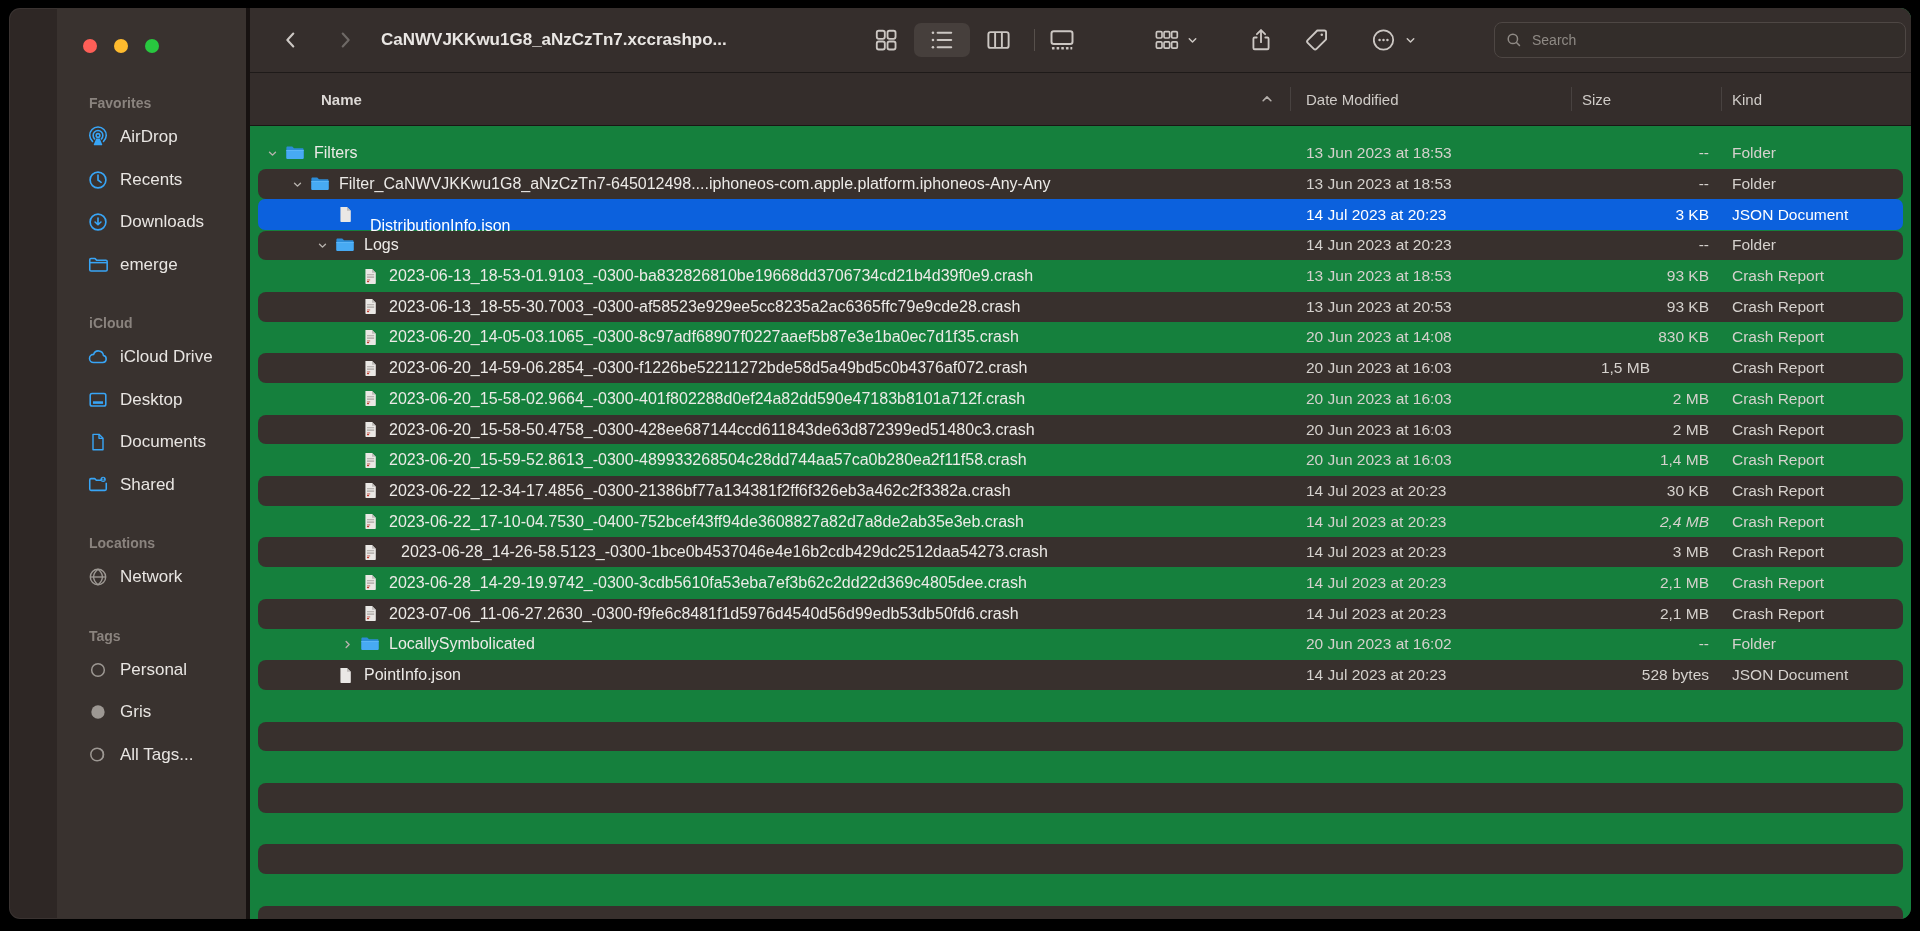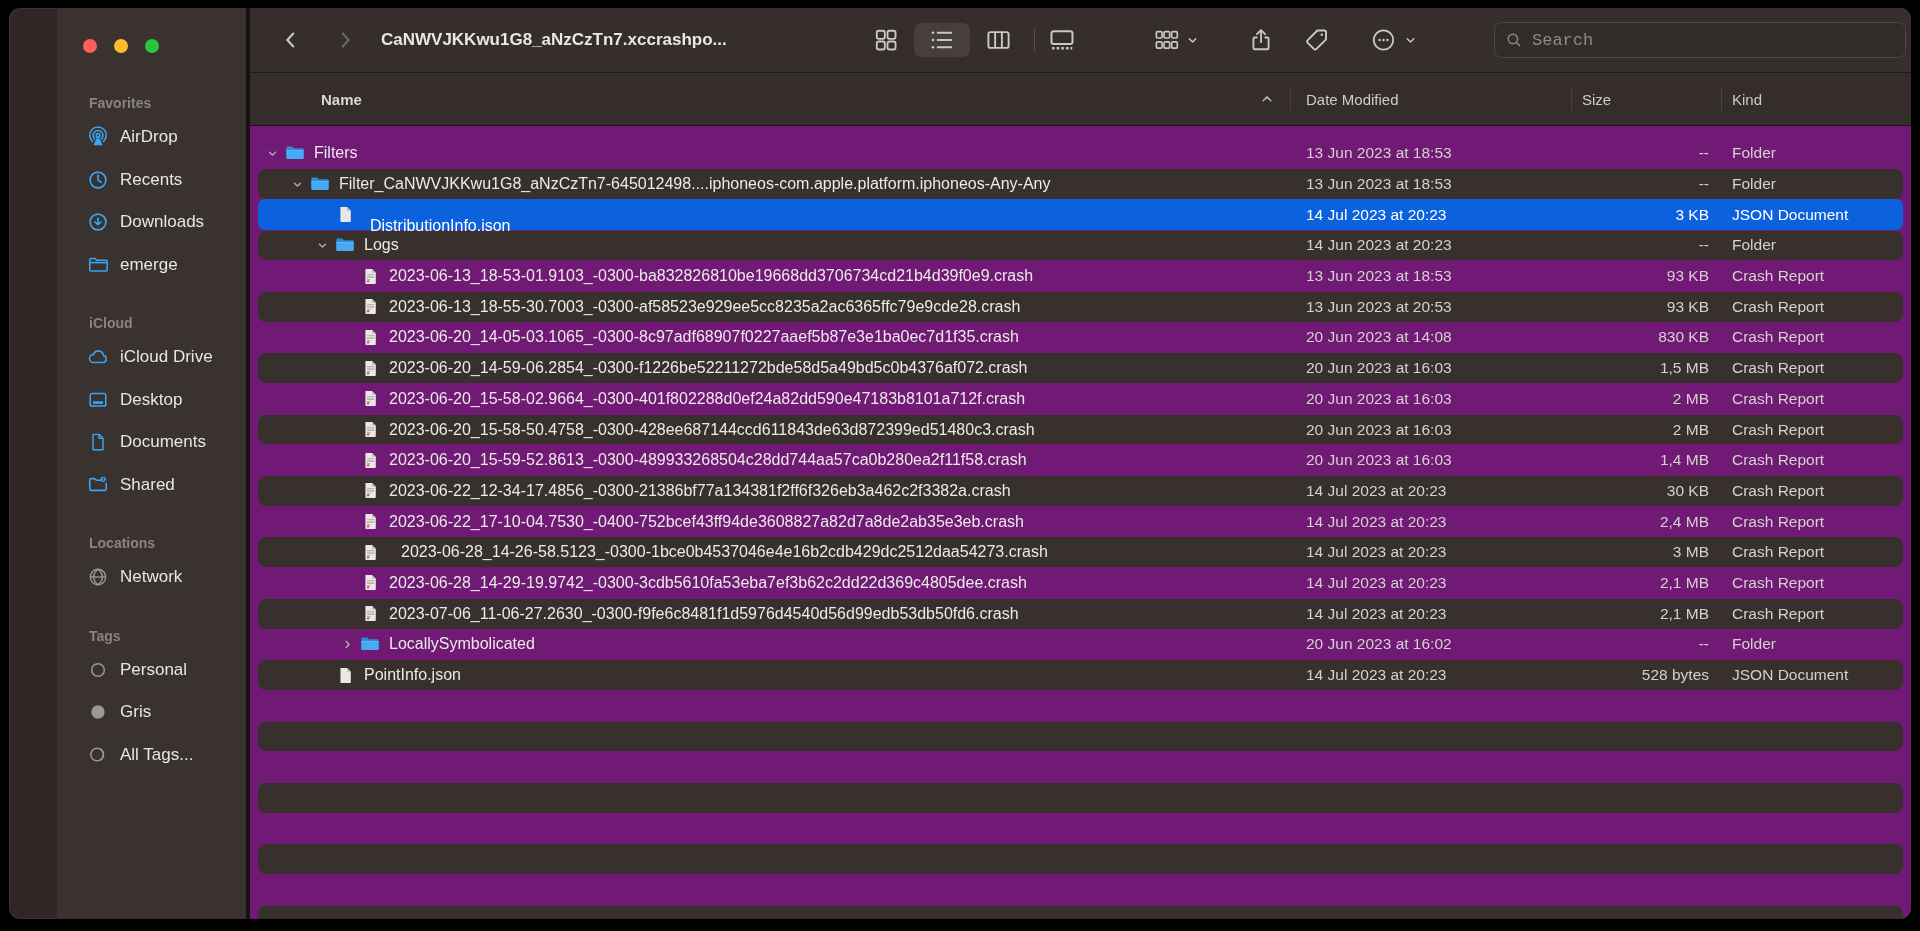--- a/index.html
+++ b/index.html
@@ -12,29 +12,29 @@
   .sidebar-divider{position:absolute;left:237px;top:0;width:4px;height:100%;background:#171211;}
   .traffic{position:absolute;top:31px;left:26px;display:flex;gap:17px;}
   .light{width:14px;height:14px;border-radius:50%;}
   .sb-sections{position:absolute;top:80px;left:0;right:0;}
   .sb-section{margin-bottom:22px;}
   .sb-header{height:28px;line-height:30px;padding-left:32px;color:#8a837e;font-size:14px;font-weight:700;}
   .sb-item{display:flex;align-items:center;height:42.5px;padding-left:30px;gap:11px;color:#e8e5e2;font-size:17px;cursor:default;}
   .sb-item .ic{width:22px;height:22px;display:flex;align-items:center;justify-content:center;color:#38a5f6;flex:0 0 22px;}
   .sb-item.gray .ic{color:#9d9893;}
   
-  .main{position:absolute;left:241px;top:0;right:0;bottom:0;background:#701a75;}
+  .main{position:absolute;left:241px;top:0;right:0;bottom:0;background:#15803d;}
   .toolbar{position:absolute;left:0;top:0;right:0;height:64px;background:#352e2c;border-bottom:1px solid rgba(0,0,0,0.42);}
   .tbtn{position:absolute;top:32px;transform:translateY(-50%);display:flex;align-items:center;justify-content:center;color:#ccc7c3;}
   .tb-title{position:absolute;left:131px;top:32px;transform:translateY(-50%);color:#e9e6e3;font-size:17px;font-weight:700;white-space:nowrap;}
   .view-pill{position:absolute;left:664px;top:15px;width:56px;height:34px;border-radius:7px;background:#463f3c;}
   .tb-sep{position:absolute;left:784px;top:21px;width:1px;height:22px;background:#57504c;}
   .searchbox{position:absolute;left:1244px;top:14px;width:412px;height:36px;border-radius:8px;
              border:1px solid #4e4744;display:flex;align-items:center;padding:0 10px;gap:7px;box-sizing:border-box;background:#332d2a;}
-  .searchbox input{flex:1;background:transparent;border:none;outline:none;color:#e9e6e3;font-size:17px;font-family:Liberation Mono, monospace;}
+  .searchbox input{flex:1;background:transparent;border:none;outline:none;color:#e9e6e3;font-size:14px;font-family:Liberation Sans, sans-serif;}
   .searchbox input::placeholder{color:#8f8a85;}
   
   .list-header{position:absolute;left:0;right:0;top:65px;height:52px;background:#342d2b;border-bottom:1px solid rgba(0,0,0,0.5);}
   .lh-label{position:absolute;top:50%;transform:translateY(-50%);color:#cfcbc7;font-size:15px;white-space:nowrap;}
   .hdiv{position:absolute;top:14px;height:24px;width:1px;background:rgba(255,255,255,0.10);}
   .sort-ind{position:absolute;top:50%;transform:translateY(-50%);color:#b4afab;display:flex;}
   
   .list{position:absolute;left:0;right:0;top:130px;bottom:0;overflow:hidden;}
   .row{position:relative;height:30.7px;}
   .stripe{position:absolute;left:8px;right:8px;top:0.5px;bottom:0.5px;border-radius:8px;background:#38302d;}
@@ -426,21 +426,21 @@
                 <path d="M13.9 2.6l4.8 4.8h-4.8z" fill="#c0bdba"></path>
                 <rect x="7.6" y="9.2" width="9" height="0.9" fill="#a5a19d"></rect>
                 <rect x="7.6" y="11.1" width="9" height="0.9" fill="#a5a19d"></rect>
                 <rect x="7.6" y="13" width="9" height="0.9" fill="#a5a19d"></rect>
                 <rect x="7.6" y="15.9" width="4" height="0.9" fill="#c0392b"></rect>
                 <rect x="7.6" y="17.6" width="2.6" height="1.6" fill="#c0392b"></rect>
               </svg>
             </span>
             <span class="cell name" style="left: 139px;">2023-06-20_14-59-06.2854_-0300-f1226be52211272bde58d5a49bd5c0b4376af072.crash</span>
             <span class="cell date" style="left: 1056px;">20 Jun 2023 at 16:03</span>
-            <span class="cell size-cell" style="left: 1321px; width: 138px;">1,5 MB</span>
+            <span class="cell size-cell" style="left: 1262px; width: 138px;">1,5 MB</span>
             <span class="cell kind" style="left: 1482px;">Crash Report</span>
           </div>
           <div class="row">
             <span class="ficon" style="left: 109px;">
               <svg width="19" height="19" viewBox="0 0 24 24">
                 <path d="M5.6 2.6h8.3l4.8 4.8v13.2c0 .5-.4.9-.9.9H6.5c-.5 0-.9-.4-.9-.9z" fill="#eae8e5"></path>
                 <path d="M13.9 2.6l4.8 4.8h-4.8z" fill="#c0bdba"></path>
                 <rect x="7.6" y="9.2" width="9" height="0.9" fill="#a5a19d"></rect>
                 <rect x="7.6" y="11.1" width="9" height="0.9" fill="#a5a19d"></rect>
                 <rect x="7.6" y="13" width="9" height="0.9" fill="#a5a19d"></rect>
@@ -513,21 +513,21 @@
                 <path d="M13.9 2.6l4.8 4.8h-4.8z" fill="#c0bdba"></path>
                 <rect x="7.6" y="9.2" width="9" height="0.9" fill="#a5a19d"></rect>
                 <rect x="7.6" y="11.1" width="9" height="0.9" fill="#a5a19d"></rect>
                 <rect x="7.6" y="13" width="9" height="0.9" fill="#a5a19d"></rect>
                 <rect x="7.6" y="15.9" width="4" height="0.9" fill="#c0392b"></rect>
                 <rect x="7.6" y="17.6" width="2.6" height="1.6" fill="#c0392b"></rect>
               </svg>
             </span>
             <span class="cell name" style="left: 139px;">2023-06-22_17-10-04.7530_-0400-752bcef43ff94de3608827a82d7a8de2ab35e3eb.crash</span>
             <span class="cell date" style="left: 1056px;">14 Jul 2023 at 20:23</span>
-            <span class="cell size-cell" style="left: 1321px; width: 138px;">2,4 MB</span>
+            <span class="cell size-cell" style="left: 1321px; width: 138px; font-style: italic;">2,4 MB</span>
             <span class="cell kind" style="left: 1482px;">Crash Report</span>
           </div>
           <div class="row">
             <div class="stripe"></div>
             <span class="ficon" style="left: 109px;">
               <svg width="19" height="19" viewBox="0 0 24 24">
                 <path d="M5.6 2.6h8.3l4.8 4.8v13.2c0 .5-.4.9-.9.9H6.5c-.5 0-.9-.4-.9-.9z" fill="#eae8e5"></path>
                 <path d="M13.9 2.6l4.8 4.8h-4.8z" fill="#c0bdba"></path>
                 <rect x="7.6" y="9.2" width="9" height="0.9" fill="#a5a19d"></rect>
                 <rect x="7.6" y="11.1" width="9" height="0.9" fill="#a5a19d"></rect>

